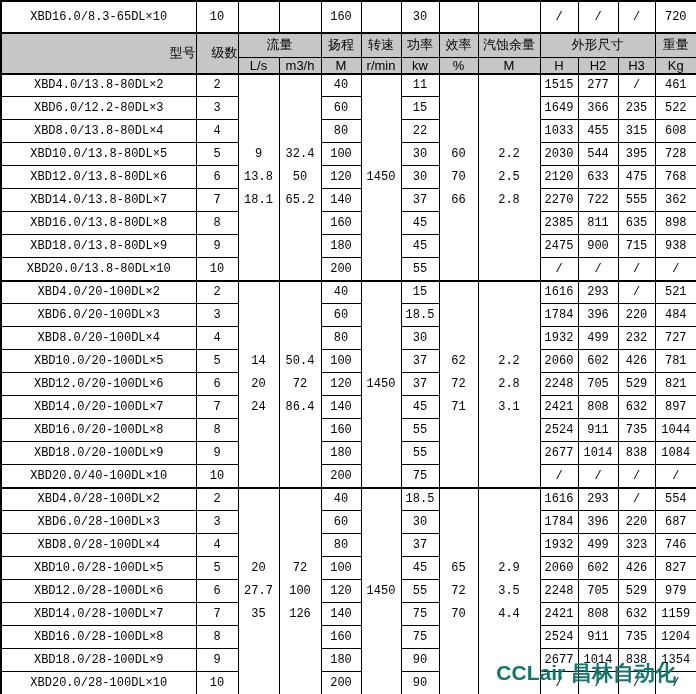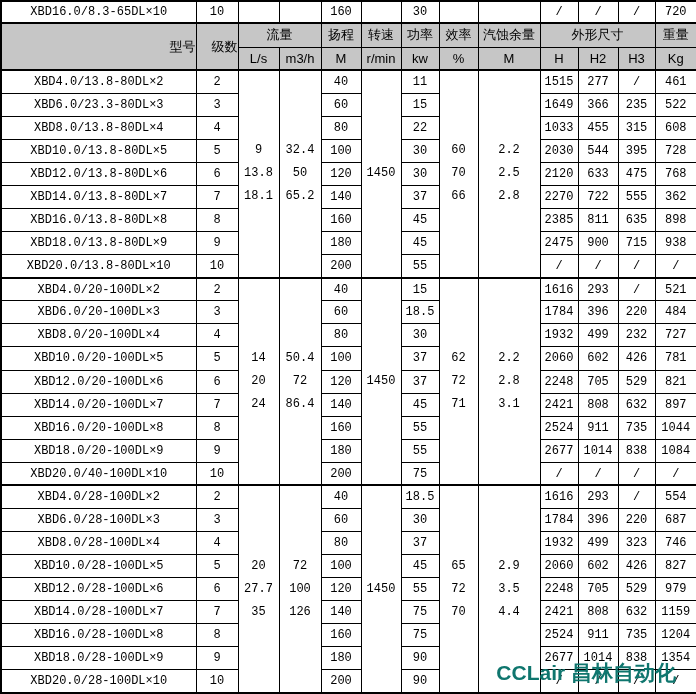--- a/index.html
+++ b/index.html
@@ -21,23 +21,23 @@
     border: 1px solid var(--border-color);
     text-align: center;
     vertical-align: middle;
     font-size: 12px;
     padding: 0;
     overflow: hidden;
     white-space: nowrap;
     background: #fff;
   }
   tr { height: 23px; }
-  tbody.top-section tr { height: 22px; }
+  tbody.top-section tr { height: 32px; }
   tbody.hdr tr.hdr-top { height: 24px; }
-  tbody.hdr tr.hdr-units { height: 23px; }
+  tbody.hdr tr.hdr-units { height: 16px; }
   tbody.hdr td {
     background: var(--header-bg);
     font-family: "Liberation Sans", "DejaVu Sans", sans-serif;
     font-size: 13px;
   }
   tbody.hdr tr.hdr-top td { border-top: 2px solid var(--border-color); }
   tbody.hdr td[rowspan] { border-top: 2px solid var(--border-color); text-align: right; }
   tbody.hdr tr.hdr-units td, tbody.hdr td[rowspan] { border-bottom: 2px solid var(--border-color); }
   tr.group-start td { border-top: 2px solid var(--border-color); }
   td.merged-cell div { line-height: 23px; }
@@ -147,21 +147,21 @@
           <div>2.2</div>
           <div>2.5</div>
           <div>2.8</div>
         </td>
         <td>1515</td>
         <td>277</td>
         <td>/</td>
         <td>461</td>
       </tr>
       <tr>
-        <td>XBD6.0/23.3-80DL×3</td>
+        <td>XBD6.0/12.2-80DL×3</td>
         <td>3</td>
         <td>60</td>
         <td>15</td>
         <td>1649</td>
         <td>366</td>
         <td>235</td>
         <td>522</td>
       </tr>
       <tr>
         <td>XBD8.0/13.8-80DL×4</td>

